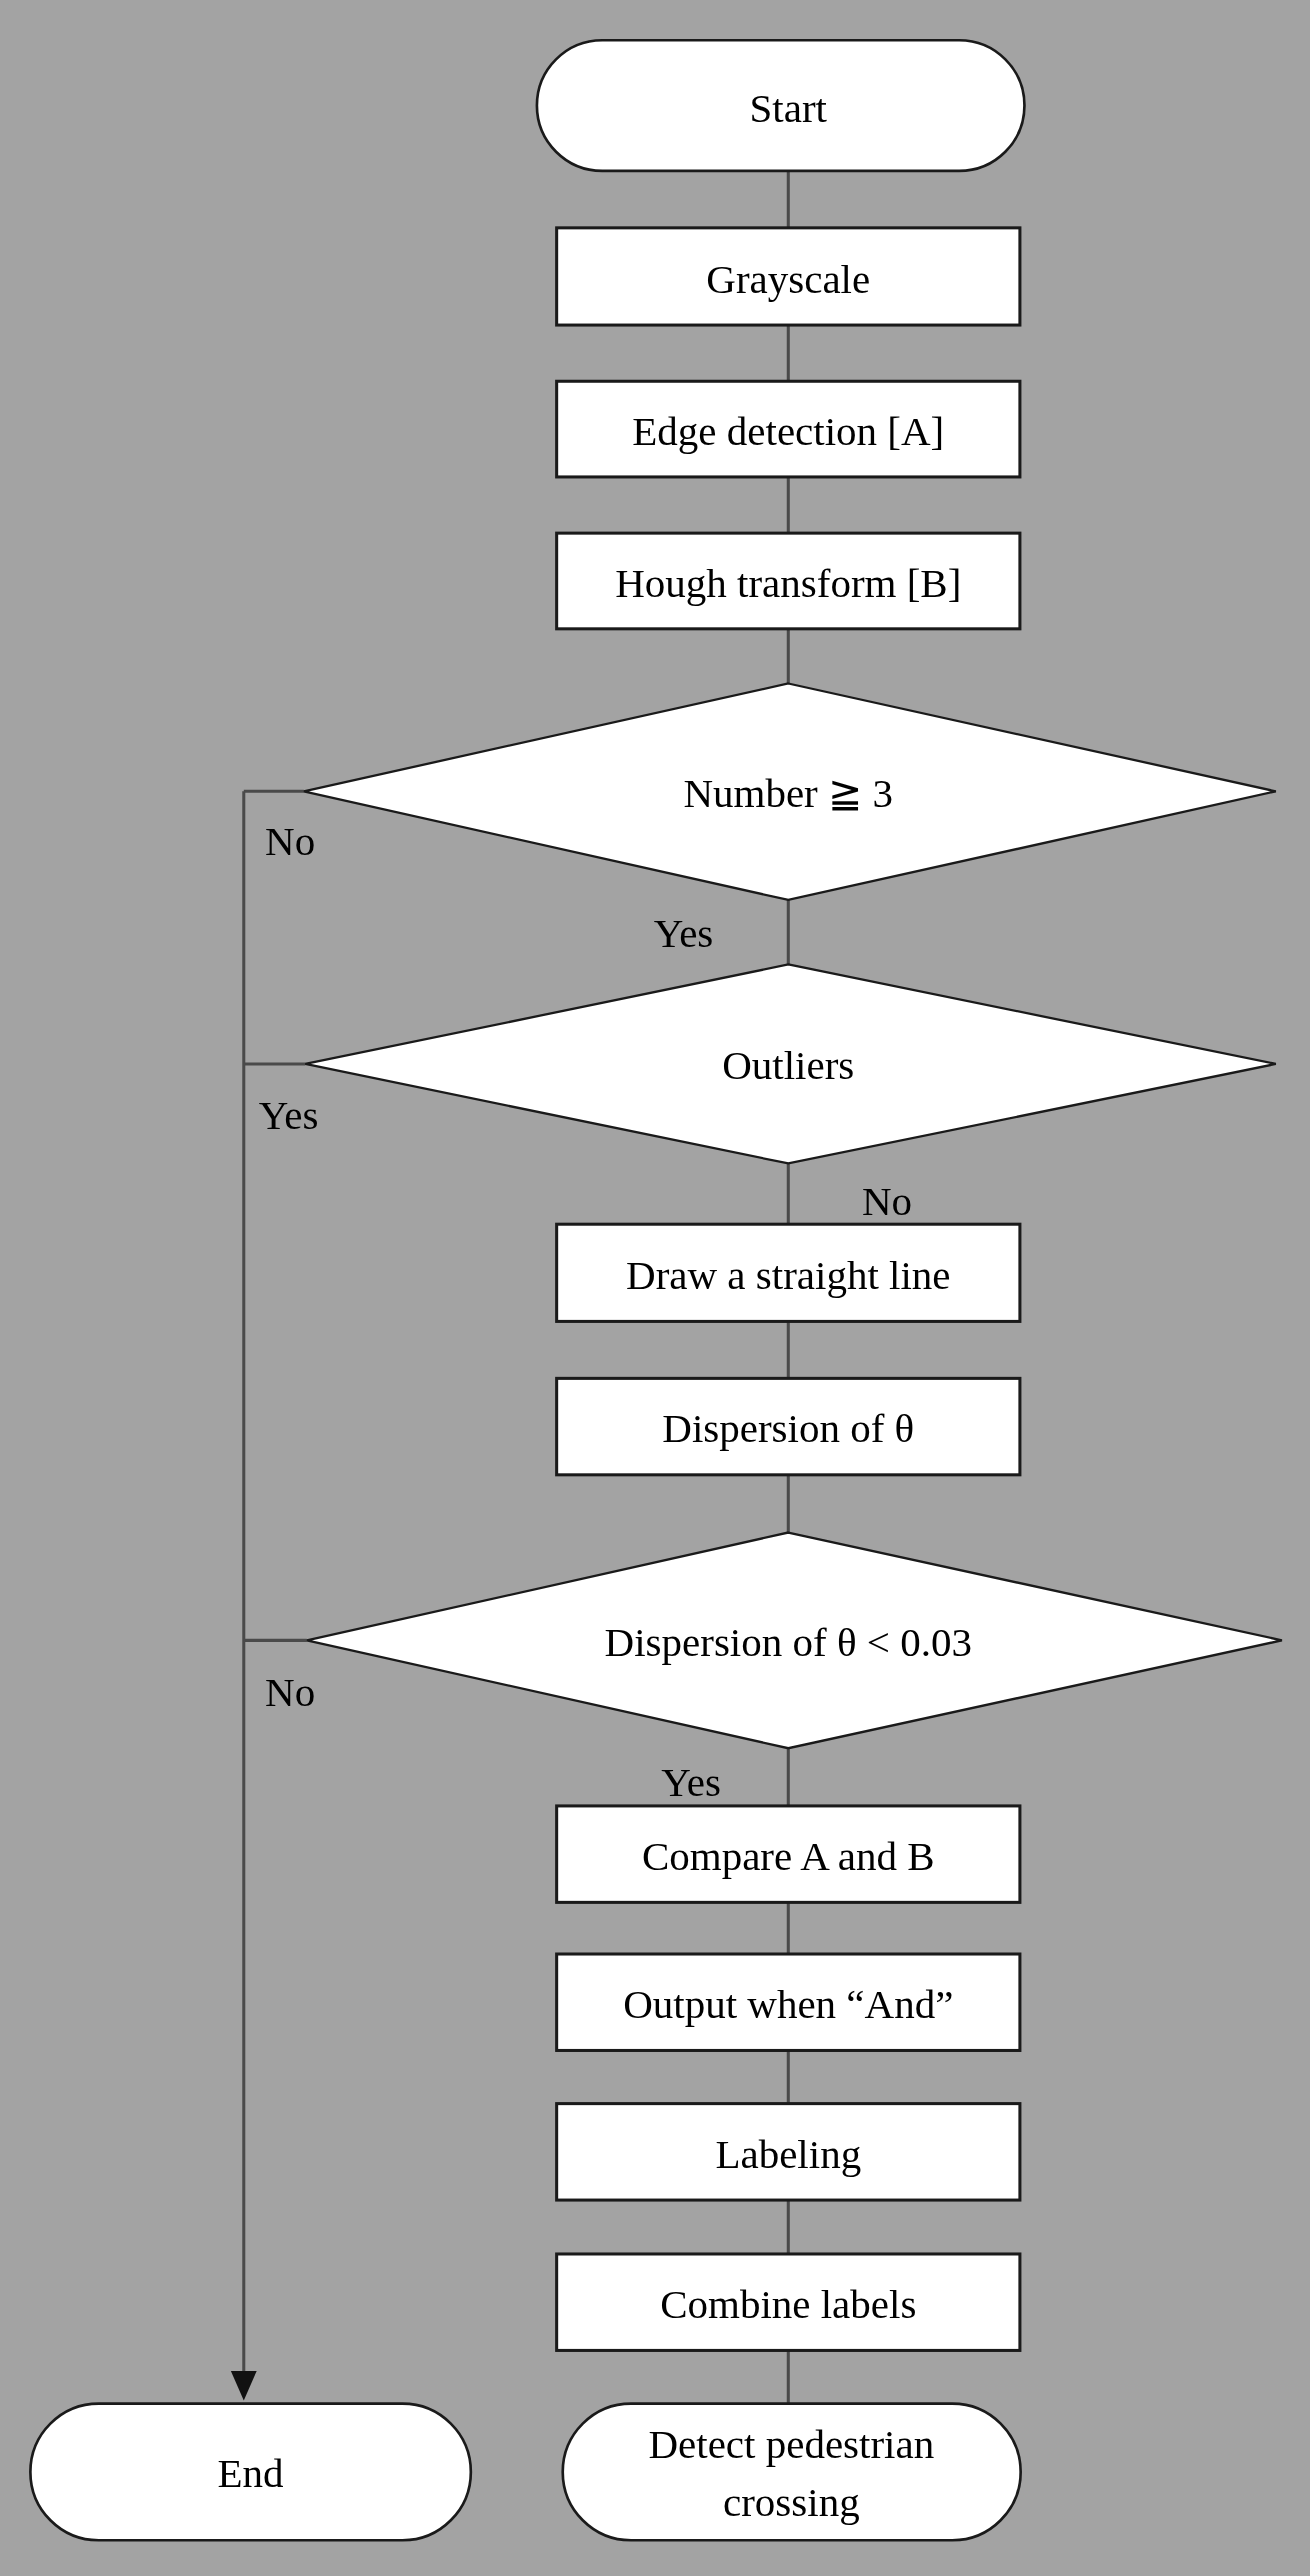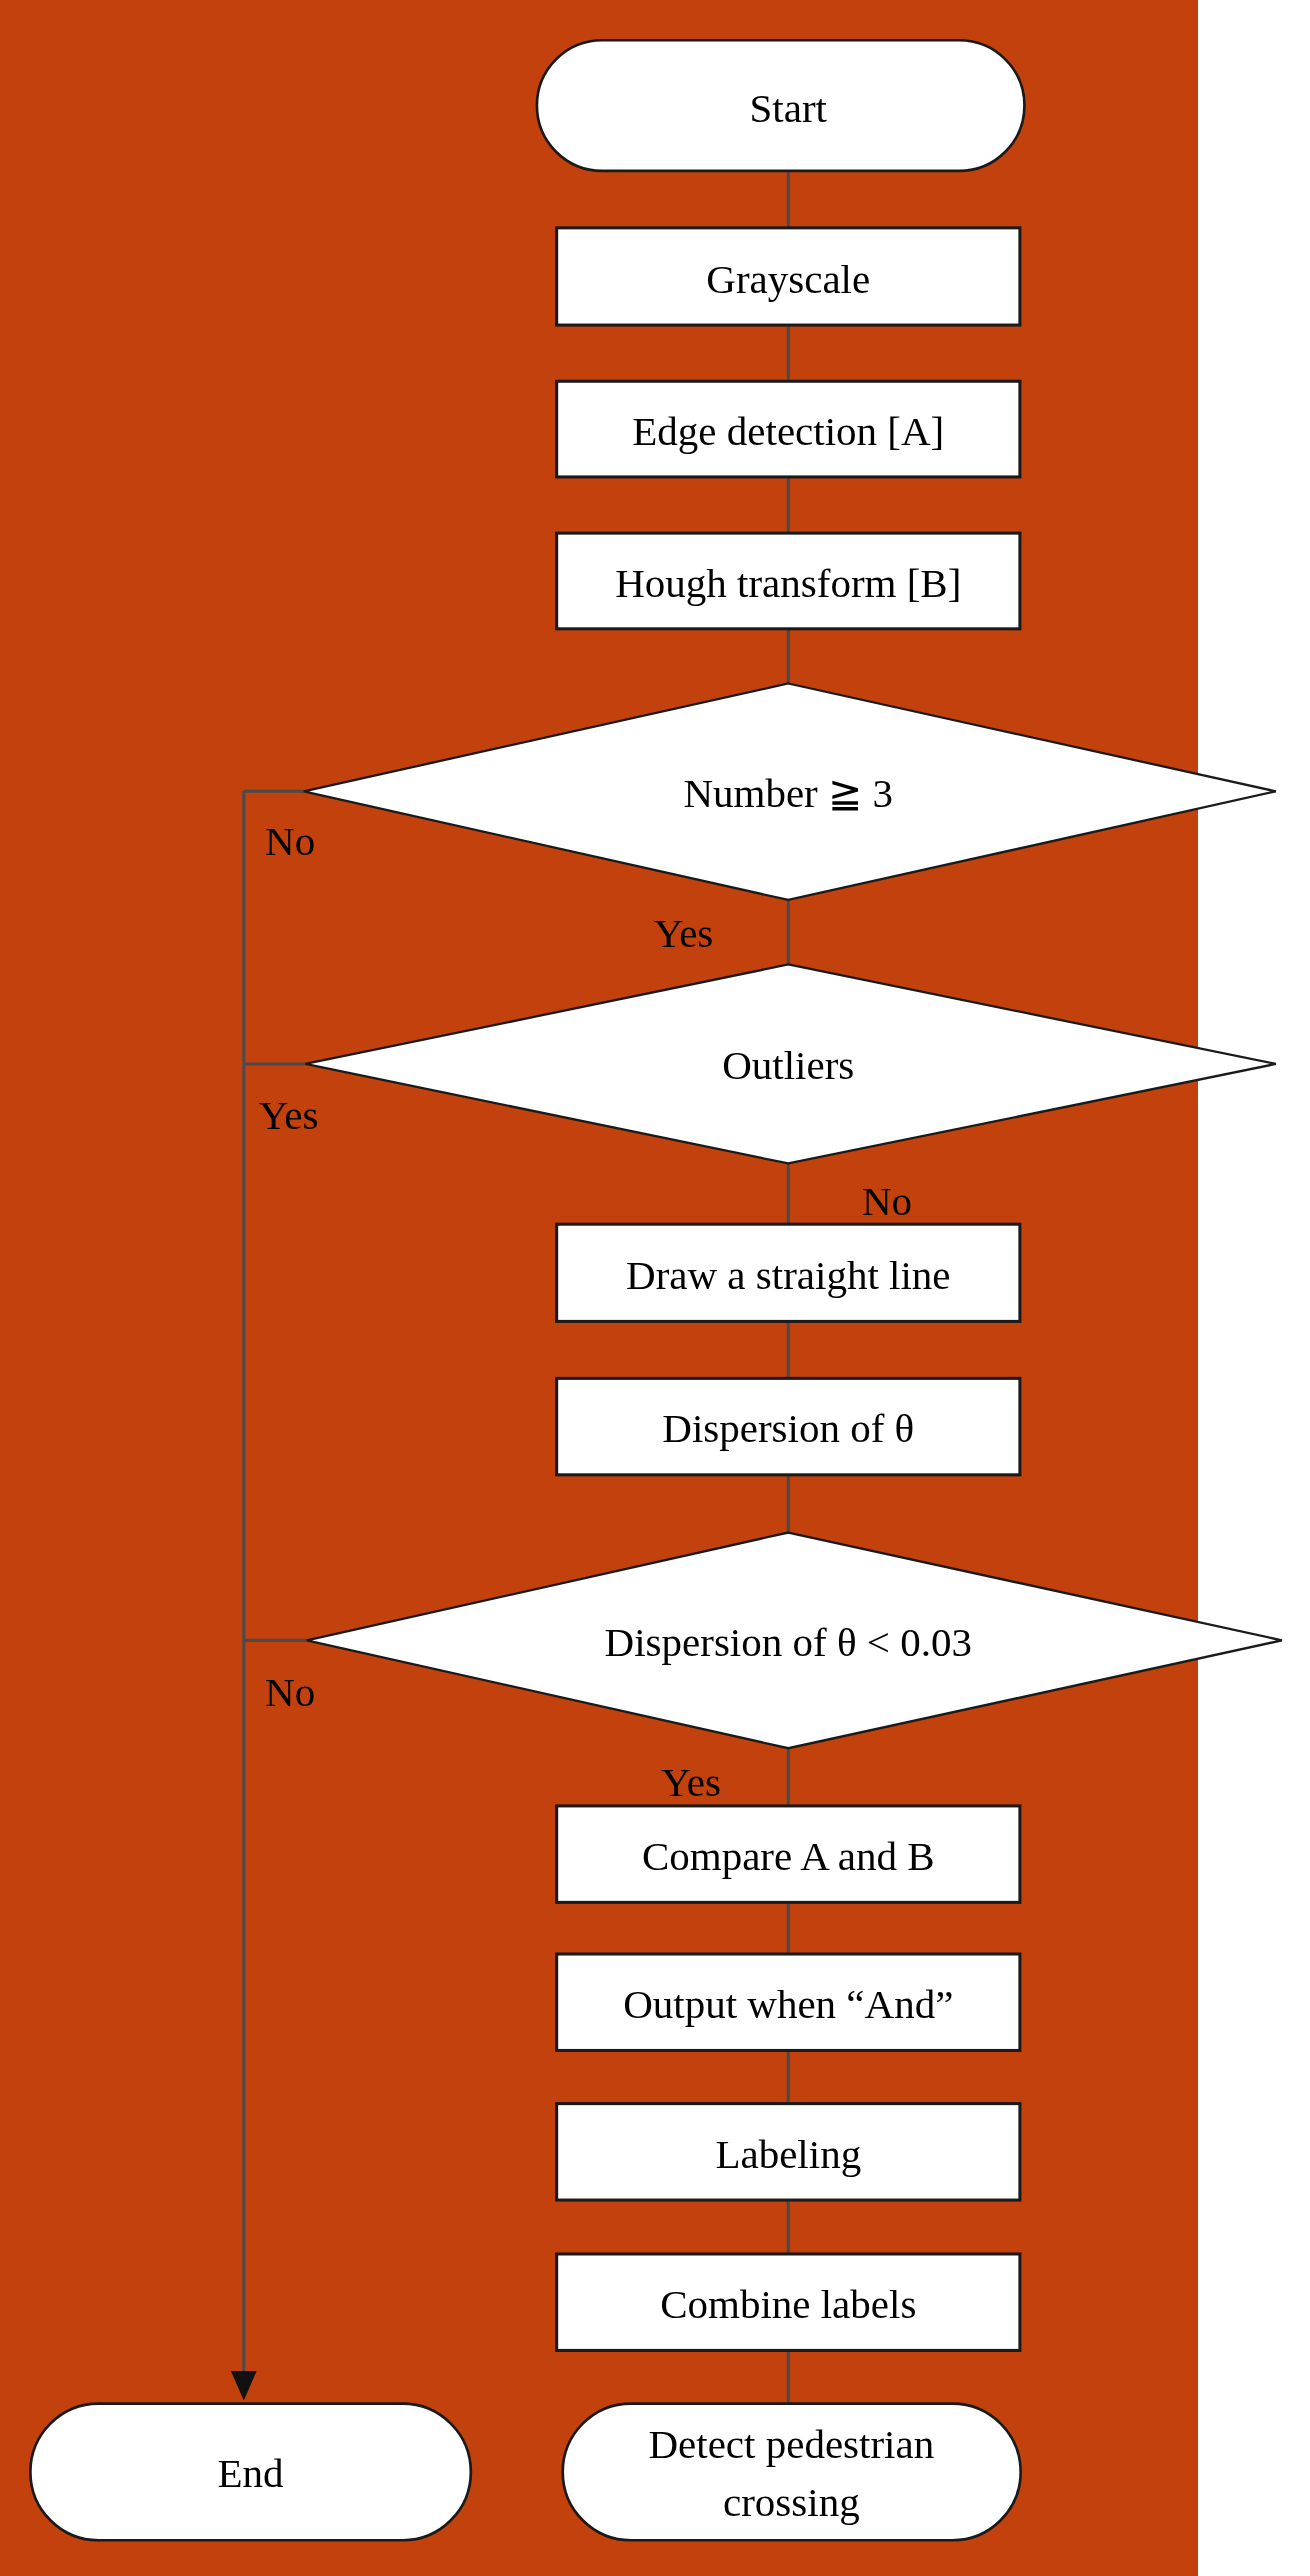--- a/index.html
+++ b/index.html
@@ -2,23 +2,23 @@
 <html style="font-size:12px"><head>
 <meta charset="utf-8">
 <style>
   html, body {
     margin: 0;
     padding: 0;
     background: #ffffff;
   }
   .stage {
     position: relative;
-    width: 1198px;
+    width: 1310px;
     height: 2576px;
-    background: #c2410c;
+    background: #a3a3a3;
     font-family: "Liberation Serif", "DejaVu Serif", serif;
   }
   svg { display: block; }
   text {
     font-family: "Liberation Serif", "DejaVu Serif", serif;
     font-size: 54px;
     fill: #000000;
   }
   .node-shape {
     fill: #ffffff;

